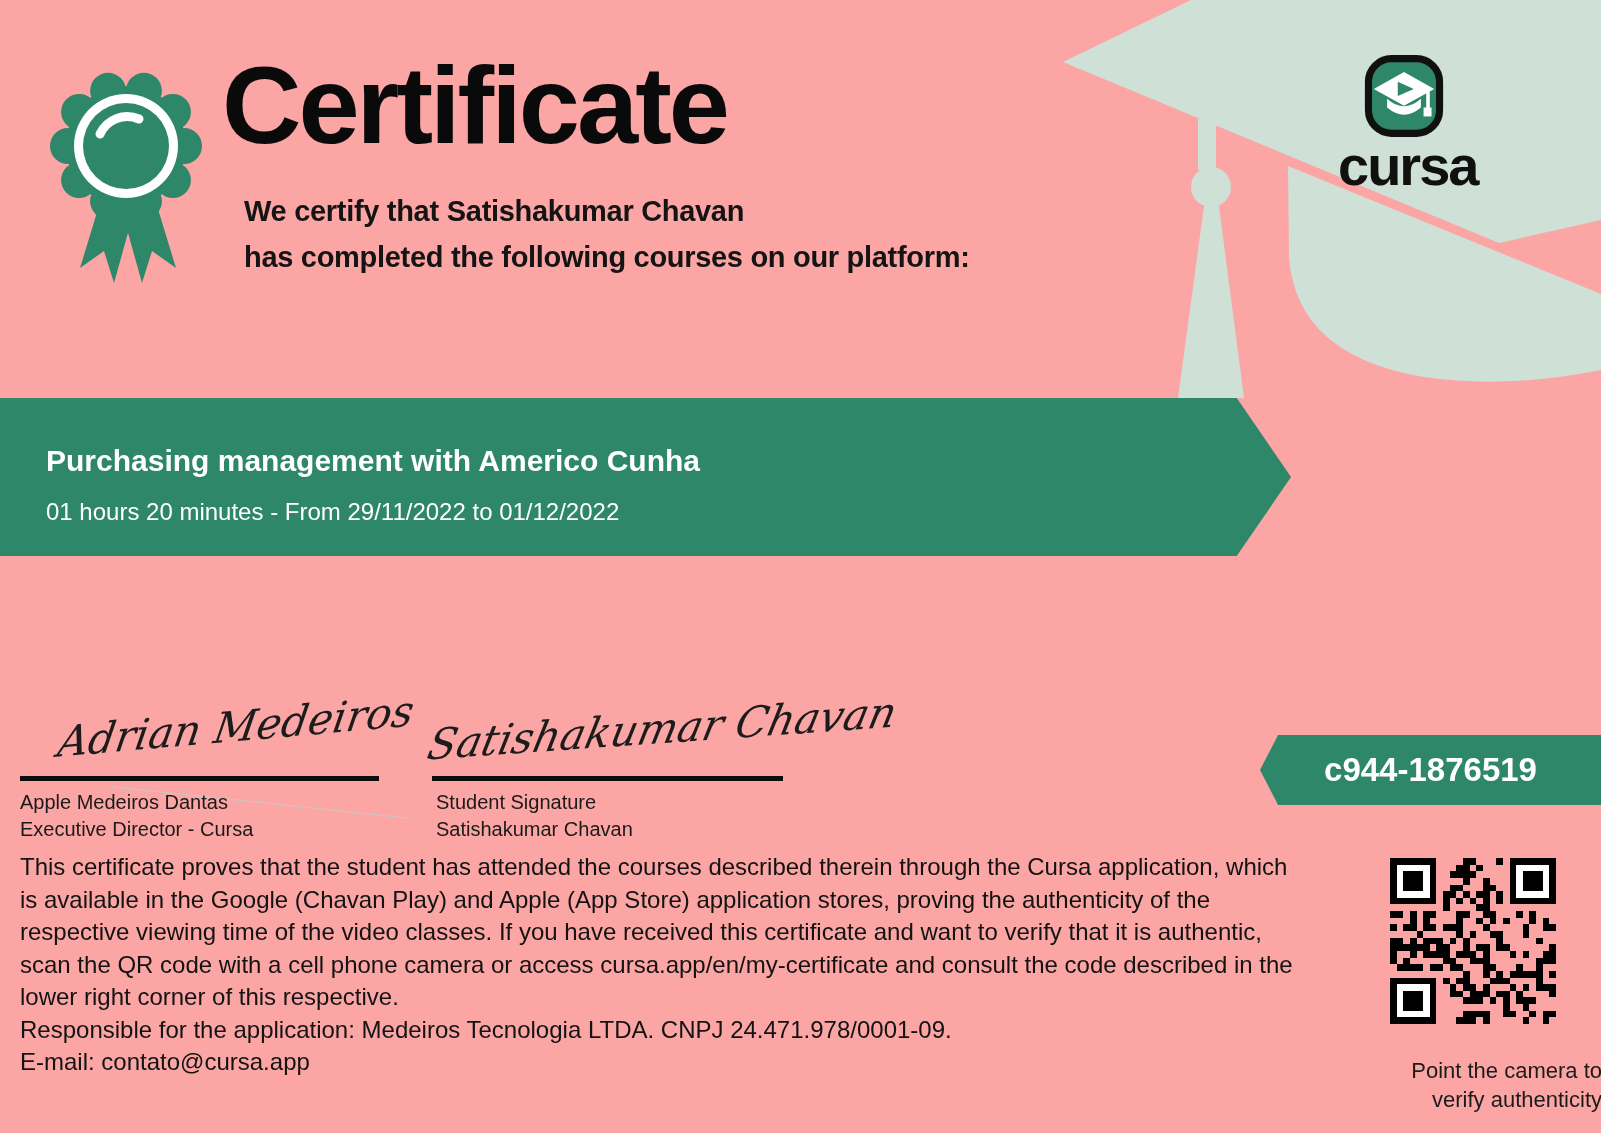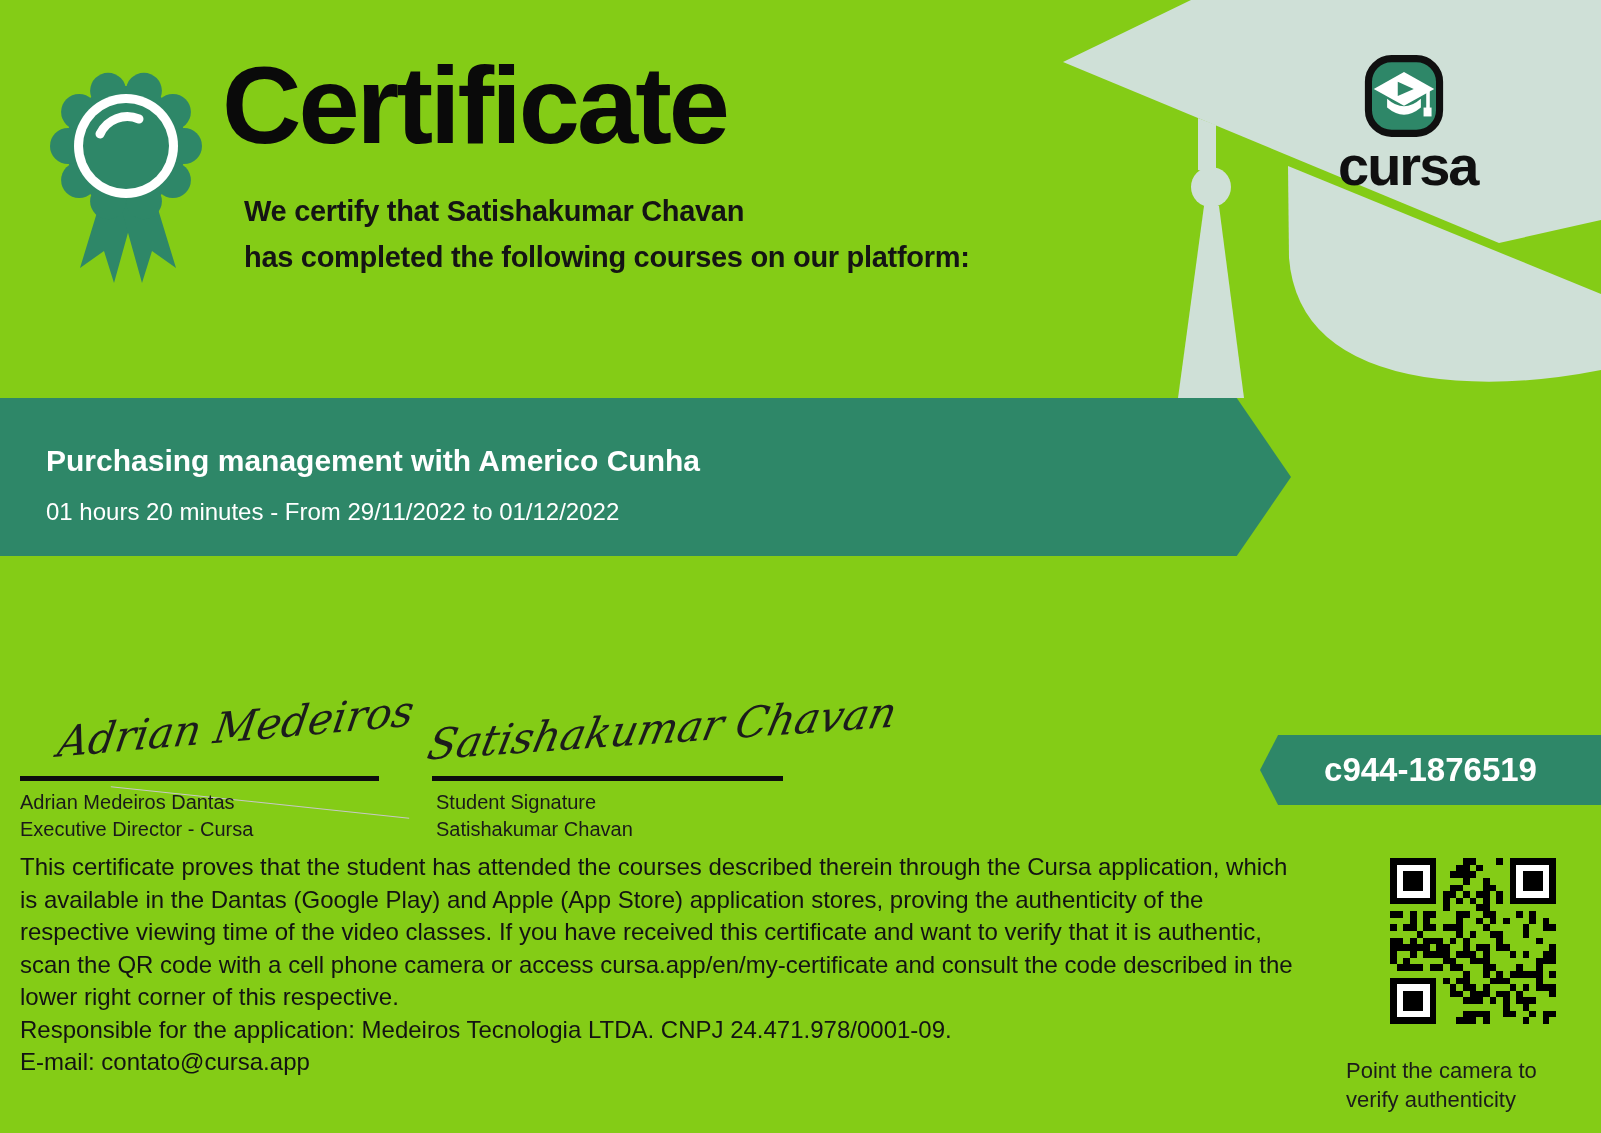--- a/index.html
+++ b/index.html
@@ -3,21 +3,21 @@
 <meta charset="utf-8">
 <style>
   :root{
     --accent:#2E8768;
     --accent-light:#CFE0D7;
     --ink:#111111;
   }
   *{margin:0;padding:0;box-sizing:border-box;}
   body{background:#e8e8e8;font-family:"Liberation Sans",sans-serif;}
   .page{
-    position:relative;width:1601px;height:1133px;background:#84cc16;
+    position:relative;width:1601px;height:1133px;background:#fca5a5;
     overflow:hidden;font-family:"Liberation Sans",sans-serif;color:var(--ink);
   }
   svg{display:block;}
   .fill-accent{fill:var(--accent);}
   .fill-light{fill:var(--accent-light);}
   .fill-white{fill:#ffffff;}
 
   .cap-decoration{position:absolute;left:0;top:0;z-index:0;}
 
   .medal{position:absolute;left:38px;top:46px;z-index:1;}
@@ -70,21 +70,21 @@
     display:flex;align-items:center;justify-content:center;
     color:#ffffff;font-size:33px;font-weight:bold;
   }
 
   .body-text{position:absolute;left:20px;top:851px;z-index:1;}
   .body-line{font-size:24px;line-height:32.5px;color:#131313;white-space:nowrap;}
 
   .qr{position:absolute;left:1390px;top:858px;z-index:1;}
   .qr-caption{
     position:absolute;left:1346px;top:1056px;width:256px;z-index:1;
-    text-align:left;font-size:22px;line-height:29px;color:#1b1b1b;
+    text-align:right;font-size:22px;line-height:29px;color:#1b1b1b;
   }
 </style>
 </head>
 <body>
 
 <div class="page">
 
   <svg class="cap-decoration" width="1601" height="600" viewBox="0 0 1601 600">
     <polygon class="fill-light" points="1063,62 1191,0 1601,0 1601,220 1499,243"></polygon>
     <path class="fill-light" d="M 1288,166 L 1601,294 L 1601,370 Q 1505,389 1424,377 Q 1297,356 1289,258 Z"></path>
@@ -139,32 +139,32 @@
   <div class="course-banner">
     <div class="course-title">Purchasing management with Americo Cunha</div>
     <div class="course-details">01 hours 20 minutes - From 29/11/2022 to 01/12/2022</div>
   </div>
 
   <div class="sig-script exec">Adrian Medeiros</div>
   <div class="sig-script student">Satishakumar Chavan</div>
   <div class="flourish"></div>
   <div class="sig-line exec"></div>
   <div class="sig-line student"></div>
-  <div class="sig-label lbl-exec-name">Adrian Medeiros Dantas</div>
+  <div class="sig-label lbl-exec-name">Apple Medeiros Dantas</div>
   <div class="sig-label lbl-exec-role">Executive Director - Cursa</div>
   <div class="sig-label lbl-stud-label">Student Signature</div>
   <div class="sig-label lbl-stud-name">Satishakumar Chavan</div>
 
   <div class="code-badge">
     <span>c944-1876519</span>
   </div>
 
   <div class="body-text">
     <div class="body-line">This certificate proves that the student has attended the courses described therein through the Cursa application, which</div>
-    <div class="body-line">is available in the Dantas (Google Play) and Apple (App Store) application stores, proving the authenticity of the</div>
+    <div class="body-line">is available in the Google (Chavan Play) and Apple (App Store) application stores, proving the authenticity of the</div>
     <div class="body-line">respective viewing time of the video classes. If you have received this certificate and want to verify that it is authentic,</div>
     <div class="body-line">scan the QR code with a cell phone camera or access cursa.app/en/my-certificate and consult the code described in the</div>
     <div class="body-line">lower right corner of this respective.</div>
     <div class="body-line">Responsible for the application: Medeiros Tecnologia LTDA. CNPJ 24.471.978/0001-09.</div>
     <div class="body-line">E-mail: contato@cursa.app</div>
   </div>
 
   <svg class="qr" width="166" height="166" viewBox="0 0 25 25" shape-rendering="crispEdges">
       <rect x="0" y="0" width="7" height="7" fill="#000"></rect>
       <rect x="1" y="1" width="5" height="5" fill="#fff"></rect>

